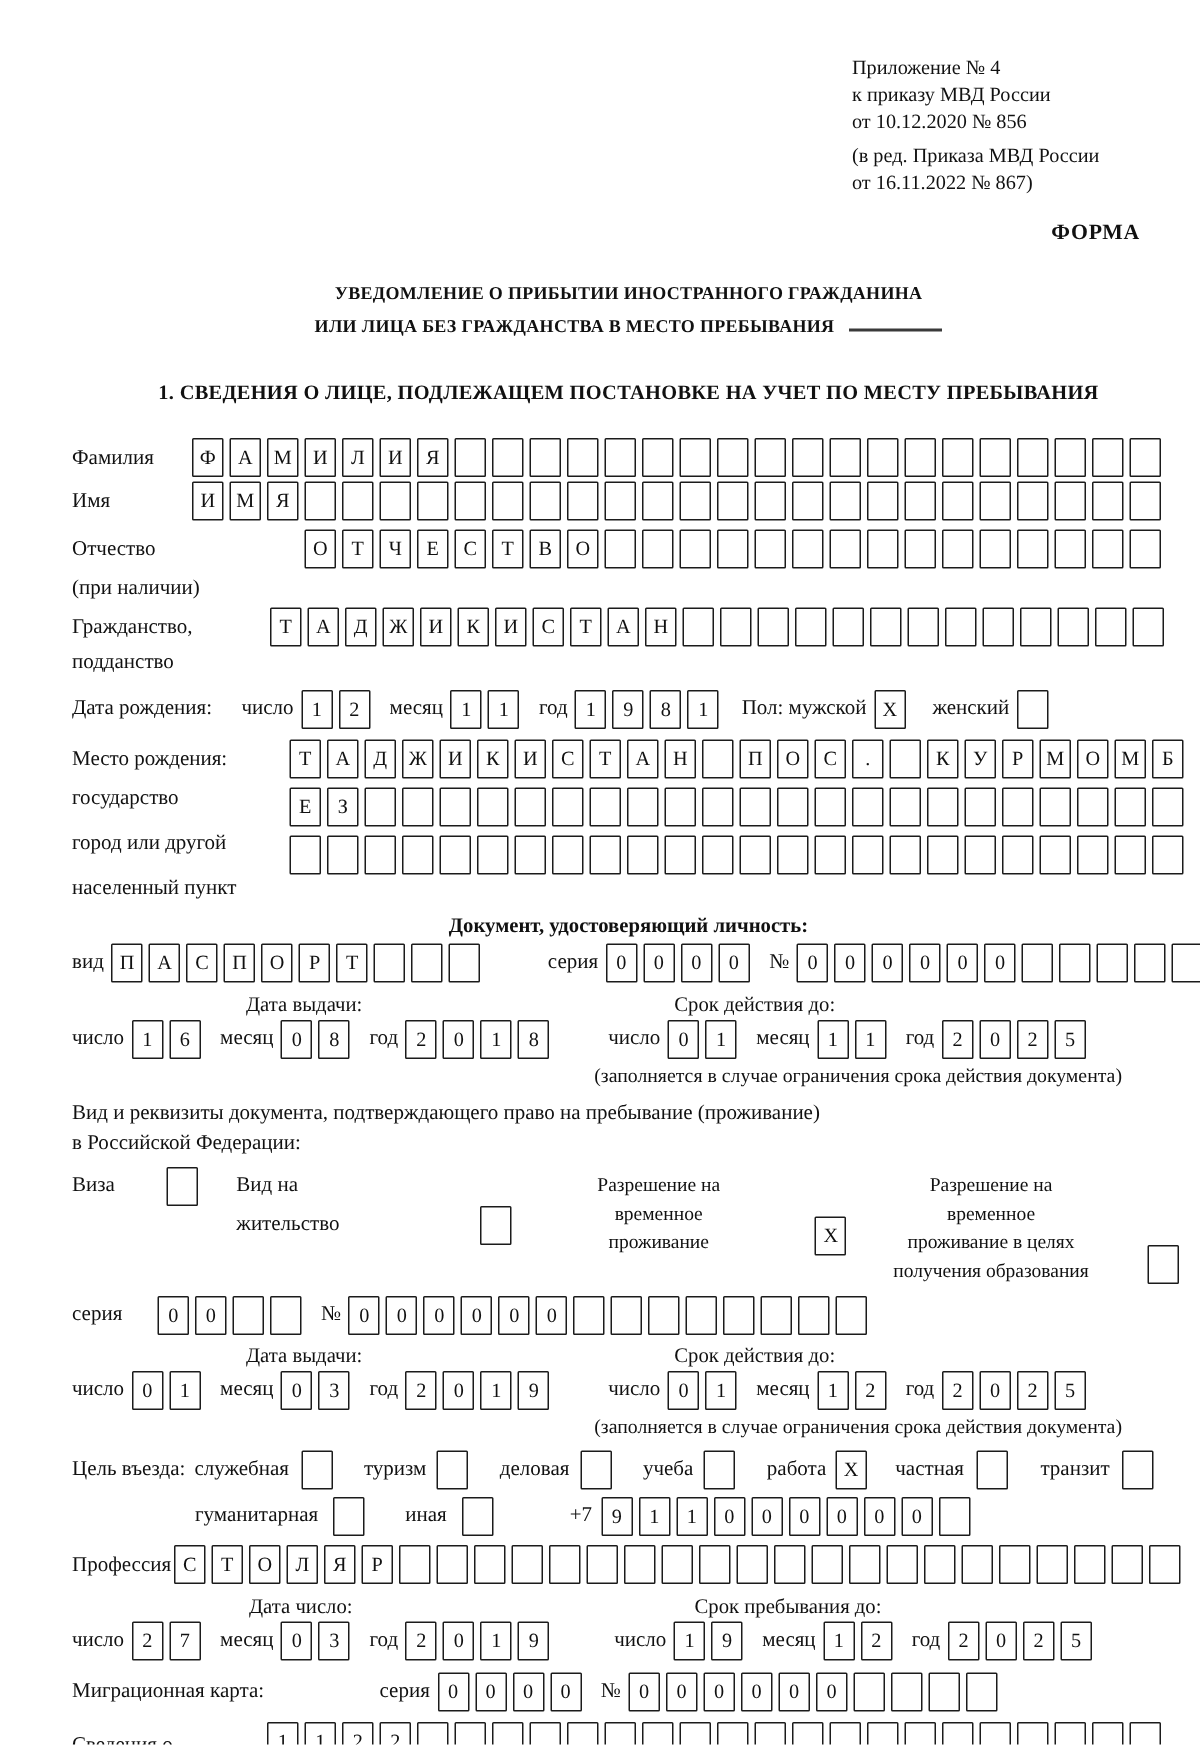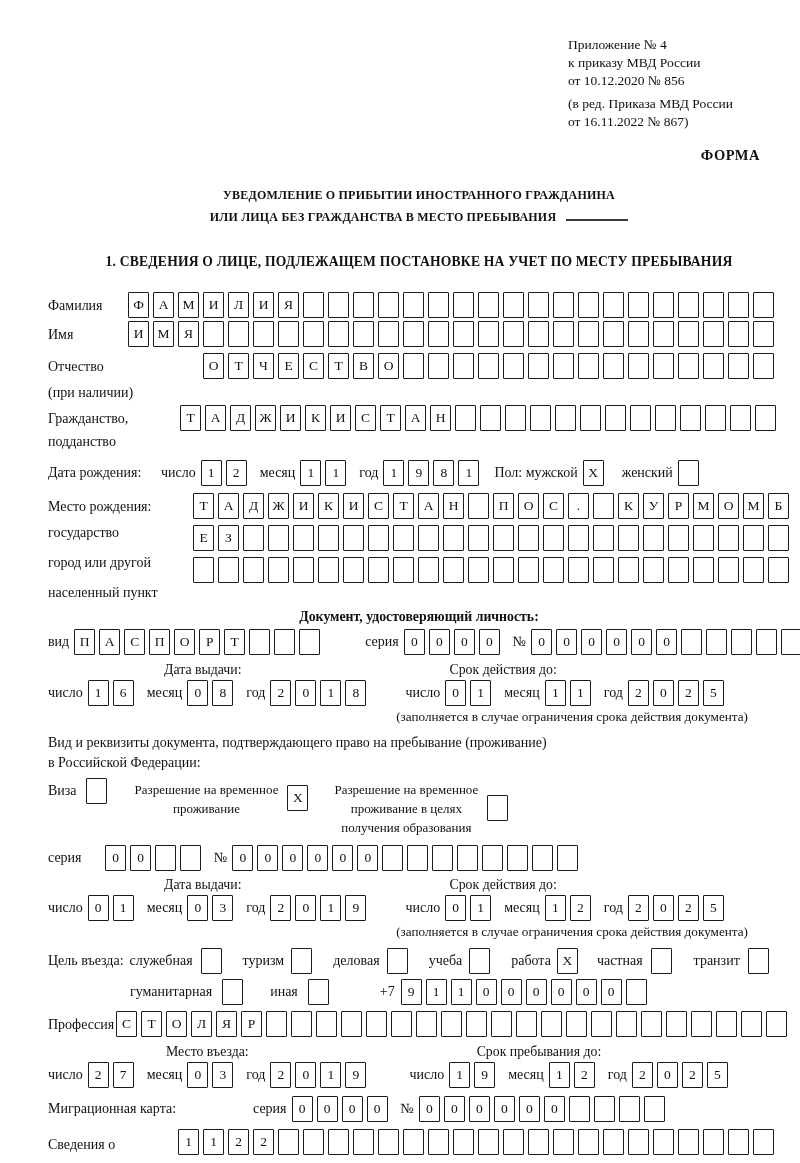--- a/index.html
+++ b/index.html
@@ -37,21 +37,21 @@
   .w145 { width:145px; }  .w68  { width:68px; }
   .w130 { width:130px; }
   .dateline { display:flex; align-items:flex-start; }
   .dateline .dlbl { line-height:26px; margin-right:5px; }
   .dateline .boxrow { margin-right:9px; }
   .dhdr { display:flex; font-size:13.8px; }
   .note { font-size:13.2px; text-align:right; padding-right:42px; line-height:17px; }
 
   .dochead { text-align:center; font-weight:bold; font-size:13.8px; margin-top:8px; }
 
-  .opt { display:flex; align-items:center; }
+  .opt { display:flex; align-items:flex-end;gap:25px; }
   .opt .olbl { line-height:26px; margin-right:9px; }
   .optlines { text-align:center; line-height:19px; margin-right:9px; padding-top:2px; font-size:13px; }
   .optlines span { display:block; }
 
   .purpose { align-items:flex-start; }
   .purpose .plbl { line-height:26px; }
   .gap { display:inline-block; }
 </style>
 </head>
 <body>
@@ -164,20 +164,24 @@
   <div style="margin-top:8px; line-height:20px">
     <div>Вид и реквизиты документа, подтверждающего право на пребывание (проживание)</div>
     <div>в Российской Федерации:</div>
   </div>
 
   <div class="frow" style="margin-top:5px">
     <div class="opt">
       <span class="olbl">Виза</span>
       <span class="boxrow"><span class="cell"></span></span>
     </div>
+    <div class="opt" style="margin-left:22px">
+      <span class="olbl">Вид на жительство</span>
+      <span class="boxrow" style="margin-left:18px"><span class="cell"></span></span>
+    </div>
     <div class="opt" style="margin-left:24px">
       <div class="optlines">
         <span>Разрешение на временное</span>
         <span>проживание</span>
       </div>
       <span class="boxrow"><span class="cell">X</span></span>
     </div>
     <div class="opt" style="margin-left:22px">
       <div class="optlines">
         <span>Разрешение на временное</span>
@@ -242,21 +246,21 @@
     <span class="plbl" style="margin-left:38px;margin-right:6px">+7</span>
     <span class="boxrow"><span class="cell">9</span><span class="cell">1</span><span class="cell">1</span><span class="cell">0</span><span class="cell">0</span><span class="cell">0</span><span class="cell">0</span><span class="cell">0</span><span class="cell">0</span><span class="cell"></span></span>
   </div>
 
   <div class="frow" style="margin-top:6px">
     <div class="flabel w68">Профессия</div>
     <div class="boxrow"><span class="cell">С</span><span class="cell">Т</span><span class="cell">О</span><span class="cell">Л</span><span class="cell">Я</span><span class="cell">Р</span><span class="cell"></span><span class="cell"></span><span class="cell"></span><span class="cell"></span><span class="cell"></span><span class="cell"></span><span class="cell"></span><span class="cell"></span><span class="cell"></span><span class="cell"></span><span class="cell"></span><span class="cell"></span><span class="cell"></span><span class="cell"></span><span class="cell"></span><span class="cell"></span><span class="cell"></span><span class="cell"></span><span class="cell"></span><span class="cell"></span><span class="cell"></span></div>
   </div>
 
   <div class="dhdr" style="margin-top:7px">
-    <span style="margin-left:118px">Место въезда:</span>
+    <span style="margin-left:118px">Дата число:</span>
     <span style="margin-left:228px">Срок пребывания до:</span>
   </div>
   <div class="dateline" style="margin-top:2px">
     <span class="dlbl">число</span>
     <span class="boxrow"><span class="cell">2</span><span class="cell">7</span></span>
     <span class="dlbl">месяц</span>
     <span class="boxrow"><span class="cell">0</span><span class="cell">3</span></span>
     <span class="dlbl">год</span>
     <span class="boxrow"><span class="cell">2</span><span class="cell">0</span><span class="cell">1</span><span class="cell">9</span></span>
     <span class="gap" style="width:30px"></span>

